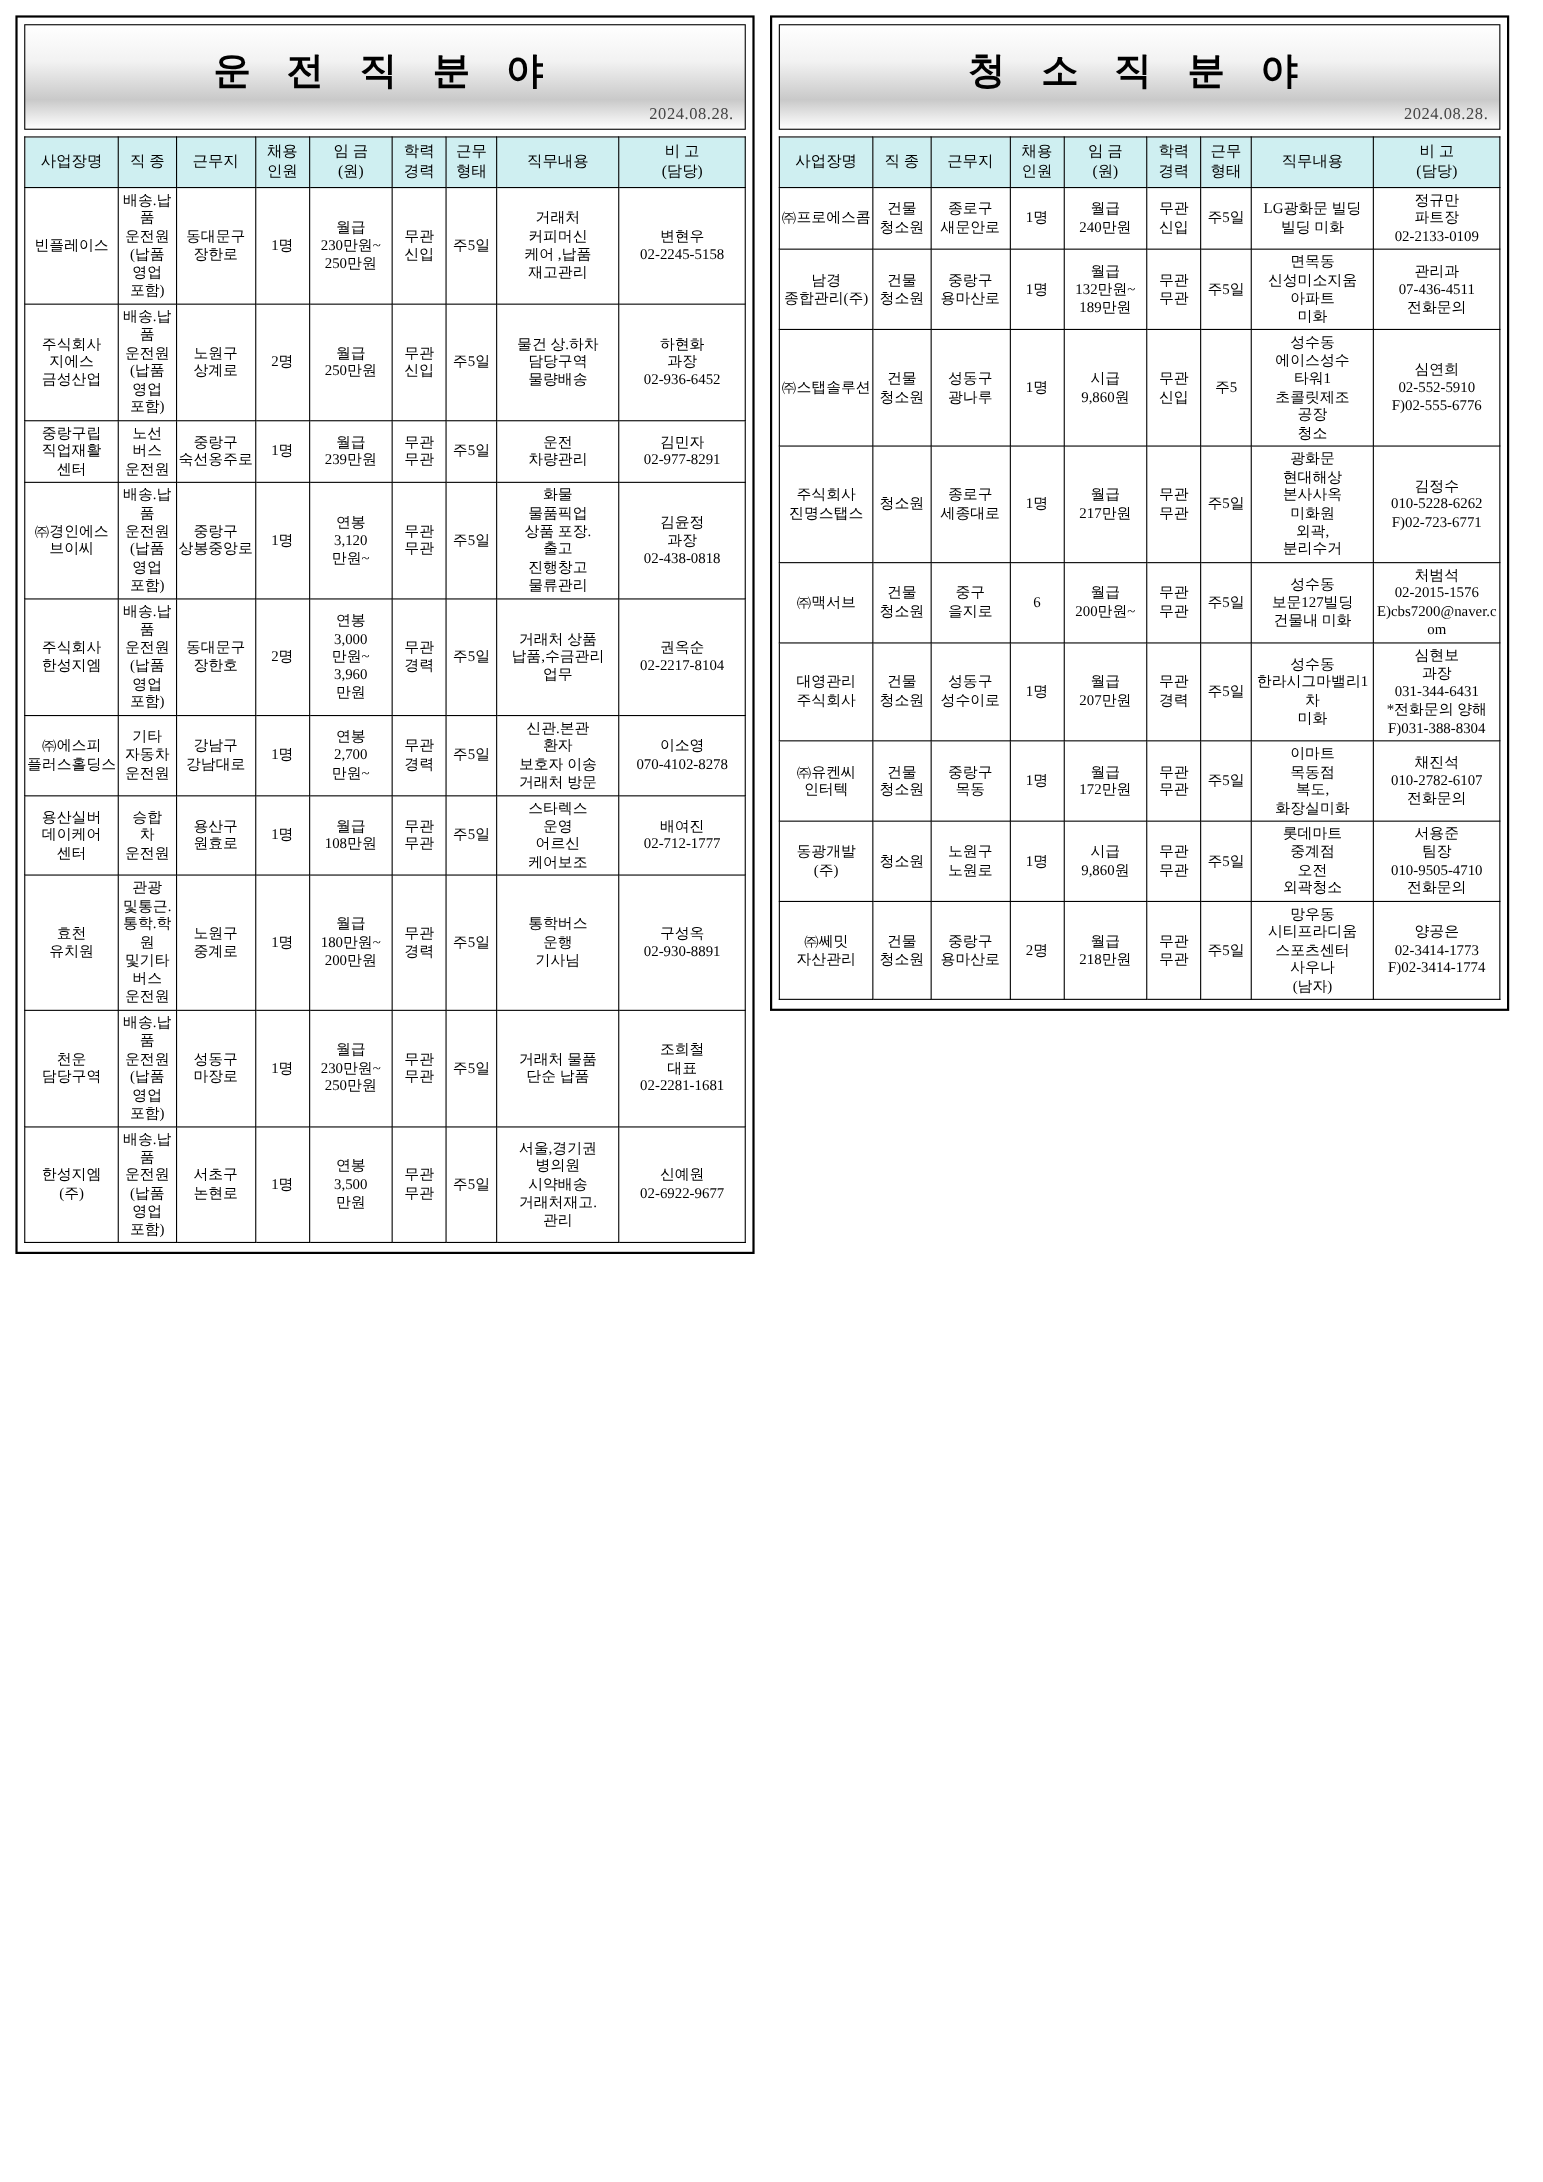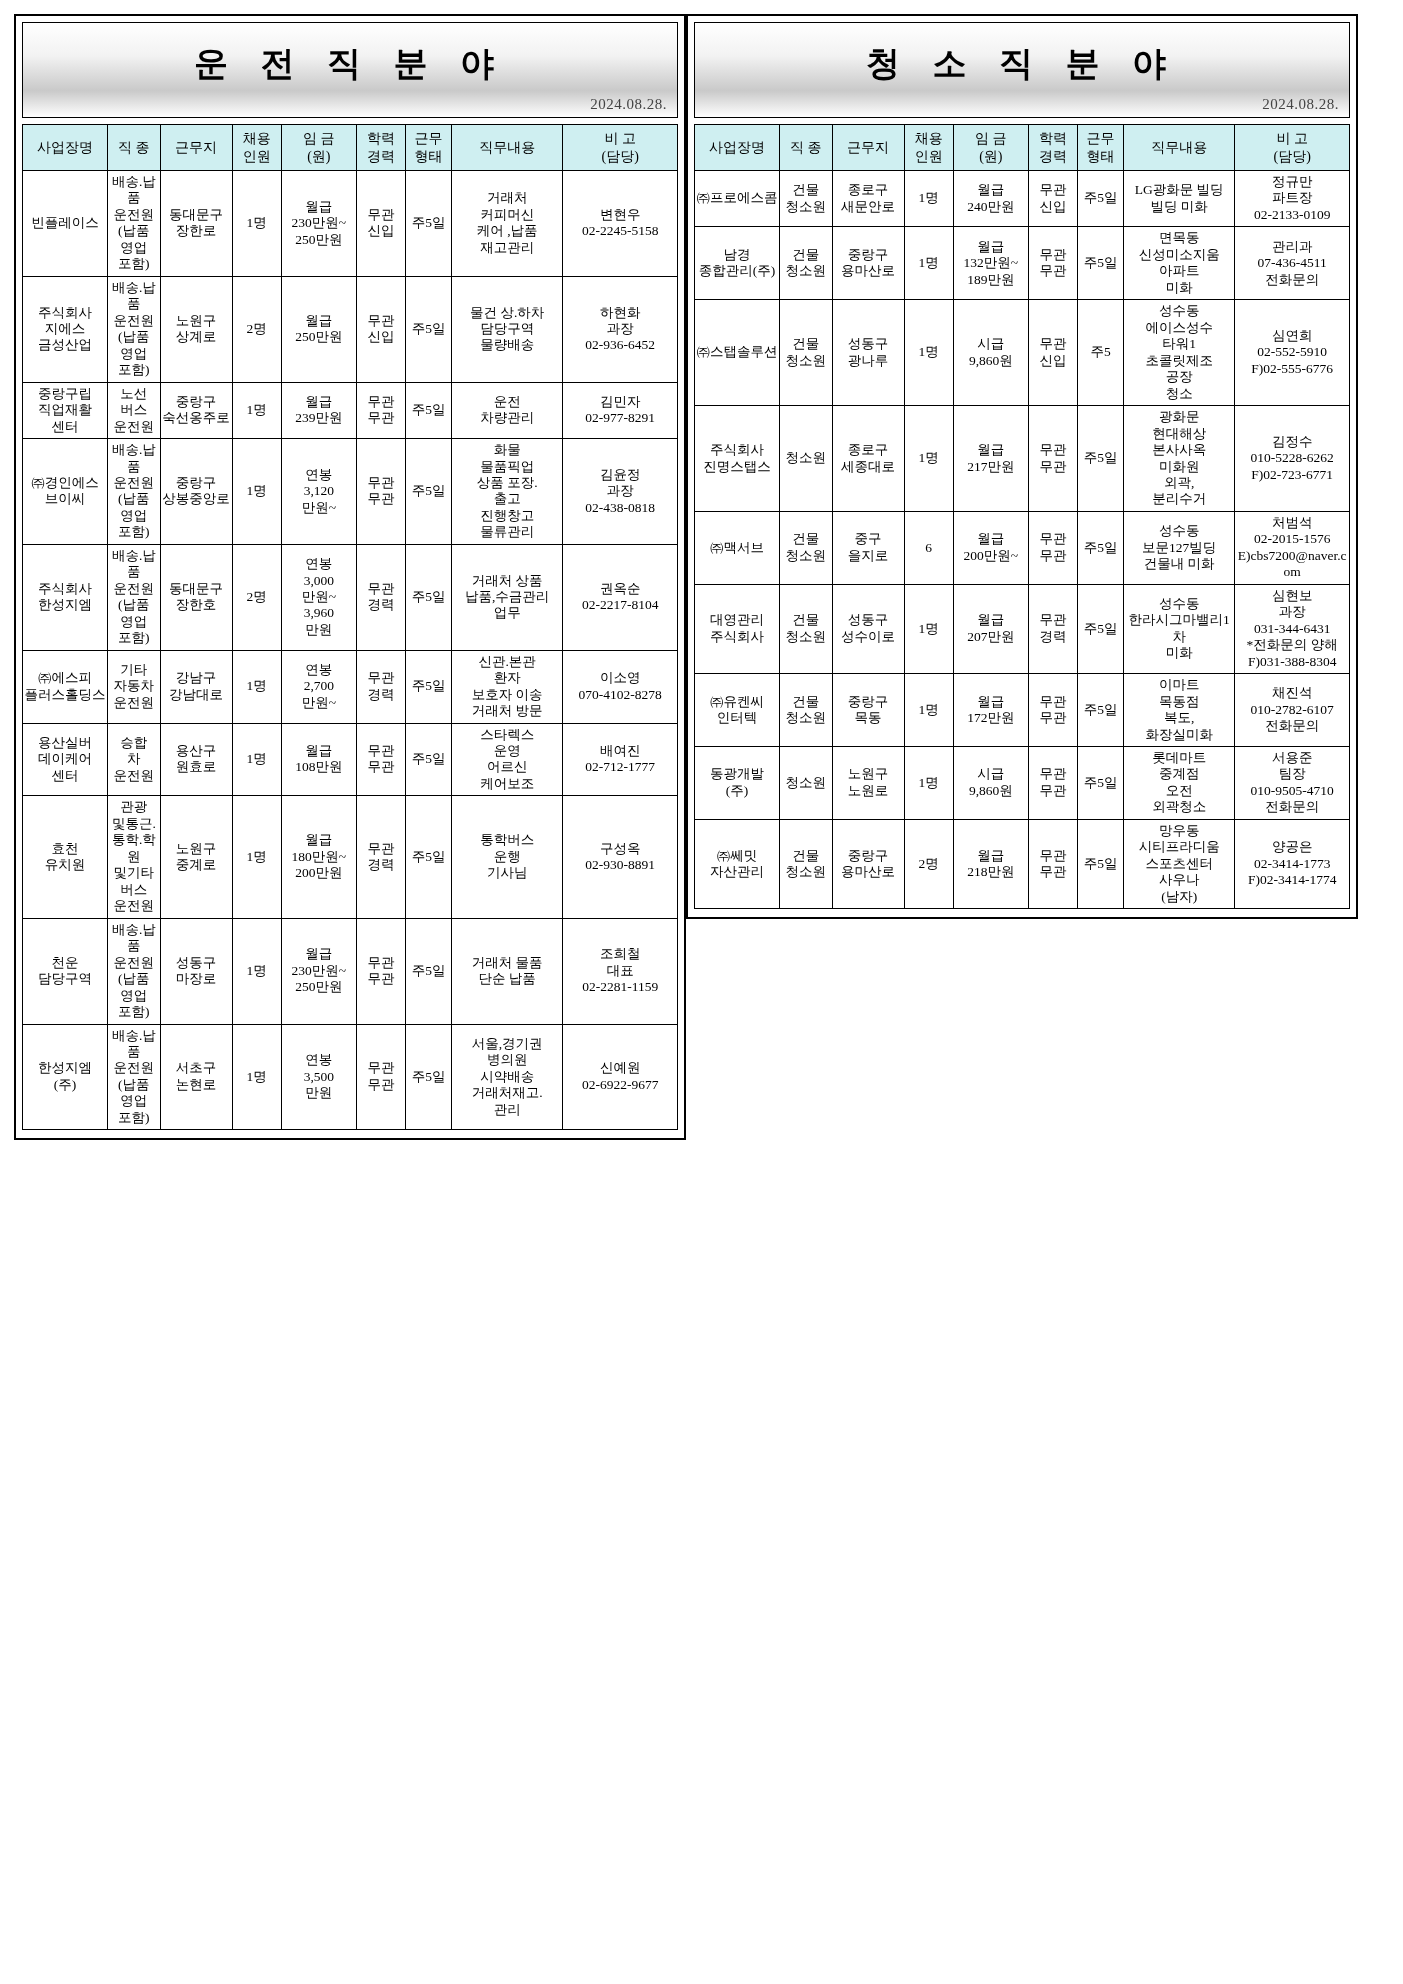--- a/index.html
+++ b/index.html
@@ -9,20 +9,21 @@
     height: 1984px;
     background: #ffffff;
     font-family: "Liberation Serif", "DejaVu Serif", serif;
     color: #000;
   }
   .page {
     width: 1403px;
     height: 1604px;
     padding: 14px 14px;
     display: flex;
+    gap: 14px;
     align-items: flex-start;
   }
   .panel {
     width: 672px;
     border: 2px solid #000;
     background: #fff;
     padding: 0;
   }
   .panel-inner { padding: 6px 6px 8px 6px; }
 
@@ -330,21 +331,21 @@
               <td class="nowrapish">월급
 230만원~
 250만원</td>
               <td class="nowrapish">무관
 무관</td>
               <td class="nowrapish">주5일</td>
               <td class="nowrapish">거래처 물품
 단순 납품</td>
               <td class="nowrapish cell-small">조희철
 대표
-02-2281-1159</td>
+02-2281-1681</td>
             </tr>
             <tr>
               <td class="nowrapish">한성지엠
 (주)</td>
               <td class="nowrapish">배송.납품
 운전원(납품
 영업
 포함)</td>
               <td class="nowrapish">서초구
 논현로</td>

